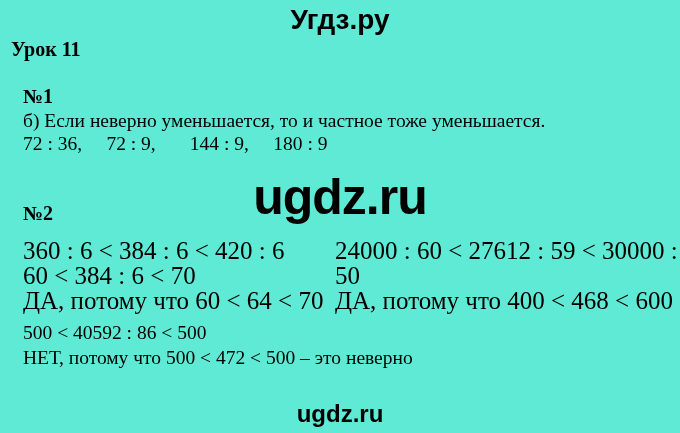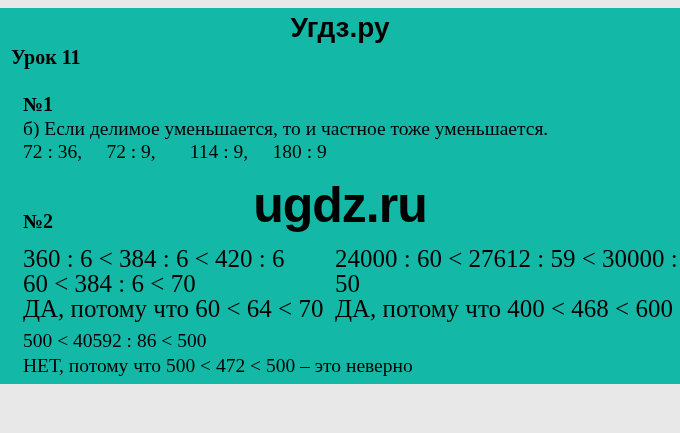--- a/index.html
+++ b/index.html
@@ -3,26 +3,25 @@
 <meta charset="utf-8">
 <style>
   html, body {
     margin: 0;
     padding: 0;
     background: #e8e8e8;
   }
   .page {
     position: relative;
     width: 680px;
-    height: 376px;
-    background: #14b8a6;
+    height: 433px;
+    background: #5eead4;
     color: #000000;
     font-family: "Liberation Serif", serif;
     overflow: hidden;
-    margin-top: 8px;
   }
   .site-header {
     position: absolute;
     top: 5px;
     left: 0;
     width: 100%;
     text-align: center;
     font-family: "Liberation Sans", sans-serif;
     font-weight: bold;
     font-size: 28px;
@@ -97,22 +96,22 @@
 <body>
 
 <div class="page">
 
   <div class="site-header">Угдз.ру</div>
 
   <div class="lesson-title">Урок 11</div>
 
   <div class="task1">
     <div class="task-number">№1</div>
-    <div class="line">б) Если делимое уменьшается, то и частное тоже уменьшается.</div>
-    <div class="line examples">72 : 36,     72 : 9,       114 : 9,     180 : 9</div>
+    <div class="line">б) Если неверно уменьшается, то и частное тоже уменьшается.</div>
+    <div class="line examples">72 : 36,     72 : 9,       144 : 9,     180 : 9</div>
   </div>
 
   <div class="watermark">ugdz.ru</div>
 
   <div class="task2-number task-number">№2</div>
 
   <div class="col col-left">
     <div class="line">360 : 6 &lt; 384 : 6 &lt; 420 : 6</div>
     <div class="line">60 &lt; 384 : 6 &lt; 70</div>
     <div class="line">ДА, потому что 60 &lt; 64 &lt; 70</div>

